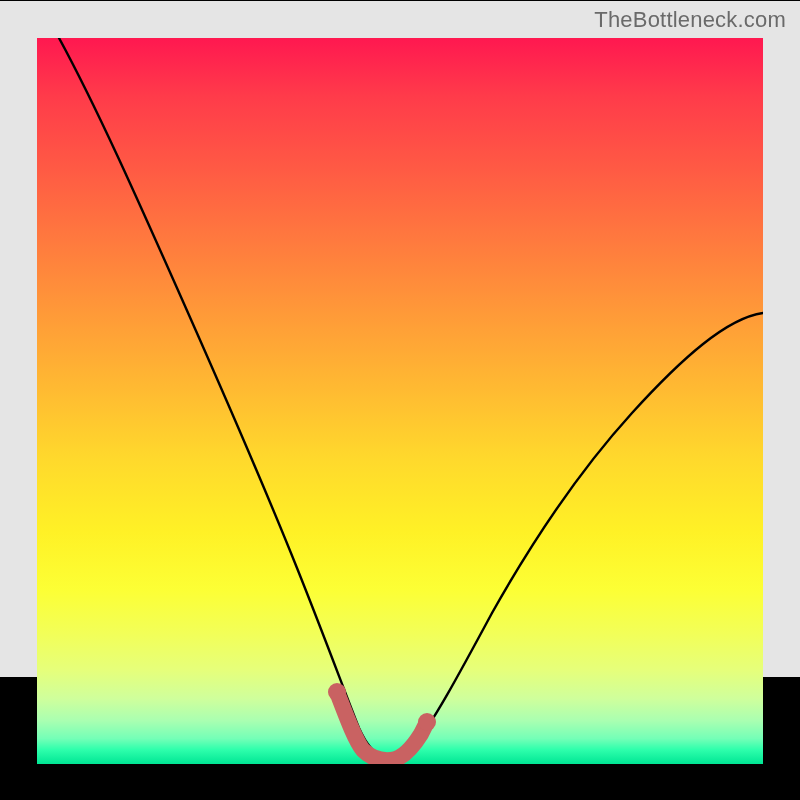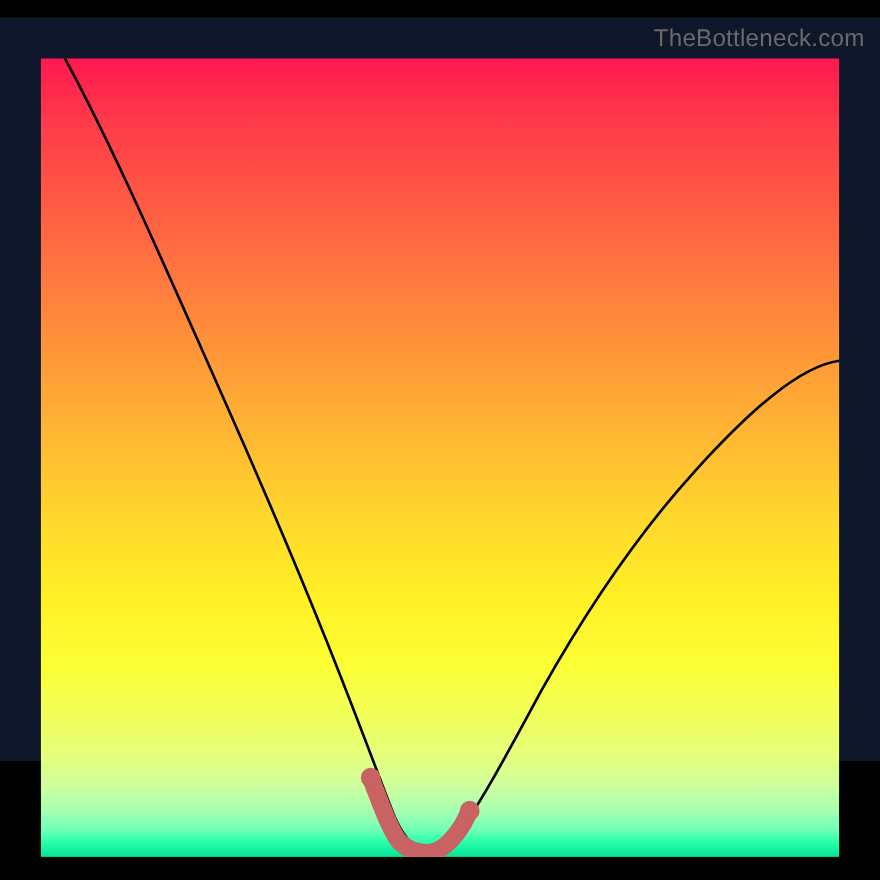--- a/index.html
+++ b/index.html
@@ -6,25 +6,25 @@
     margin: 0;
     padding: 0;
     width: 800px;
     height: 800px;
     background: #000;
     overflow: hidden;
     font-family: Arial, Helvetica, sans-serif;
   }
   .frame {
     position: absolute;
-    top: 16px;
+    top: 1px;
     left: 0;
     width: 800px;
     height: 676px;
-    background: #0f172a;
+    background: #e5e5e5;
   }
   .plot-area {
     position: absolute;
     top: 37px;
     left: 37px;
     width: 726px;
     height: 726px;
     overflow: hidden;
   }
   .gradient-bg {

